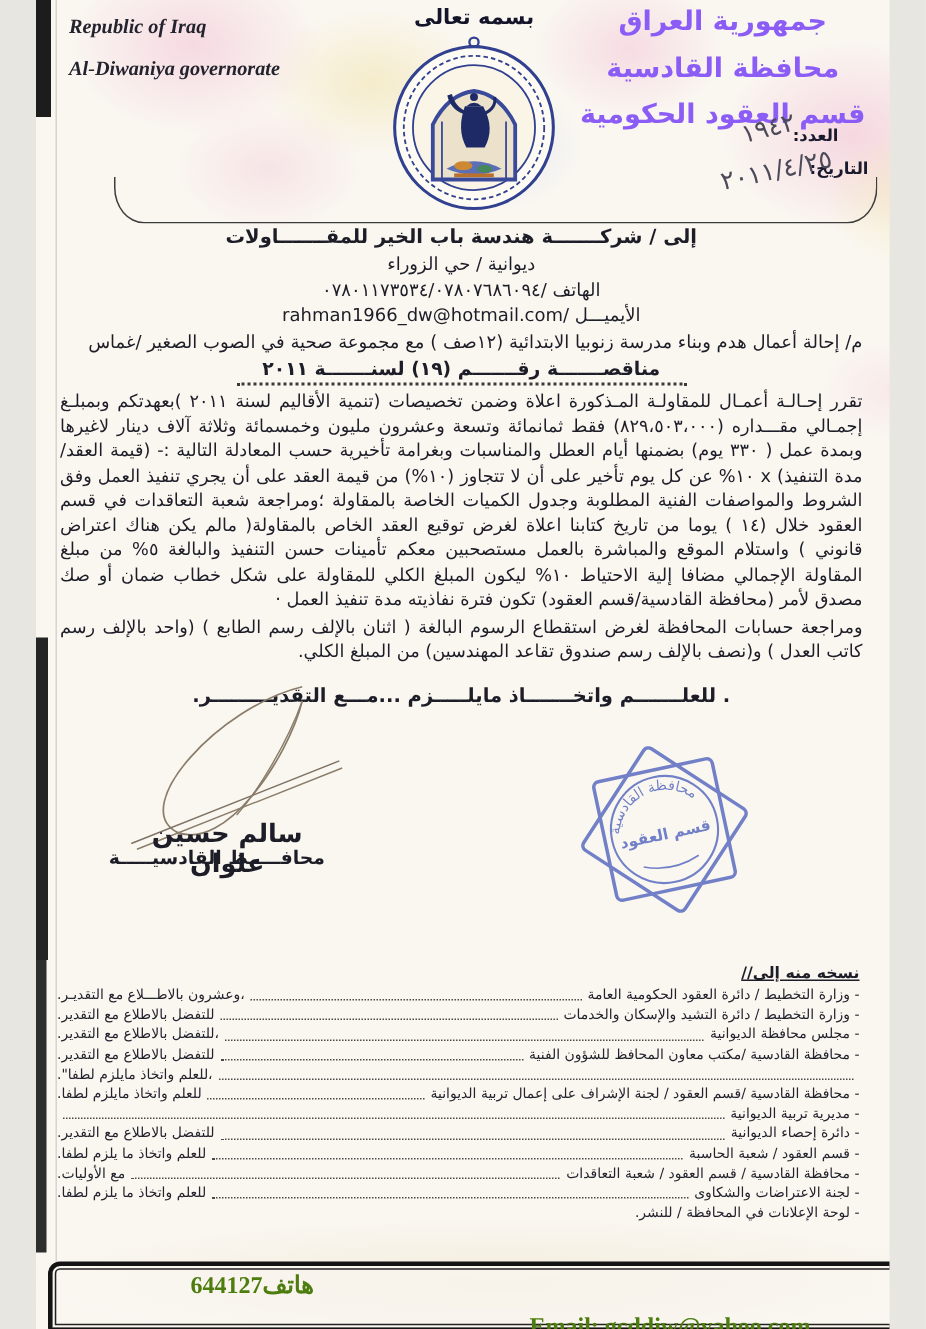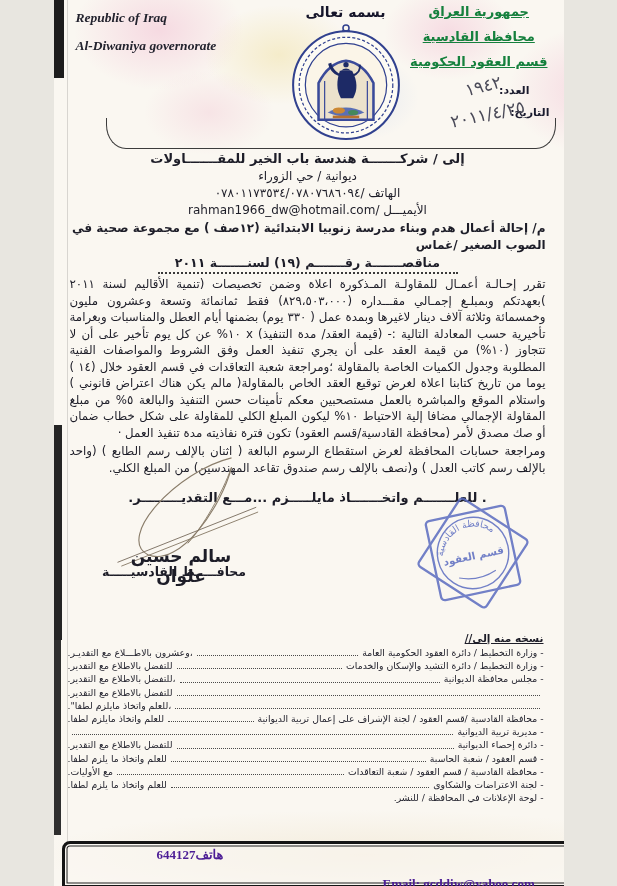--- a/index.html
+++ b/index.html
@@ -1,17 +1,17 @@
 <!DOCTYPE html>
 <html lang="ar"><head>
 <meta charset="utf-8">
 <style>
   html,body{margin:0;padding:0;background:#e8e6e0;}
   .page{
-    position:relative;width:510px;height:886px;margin:0 auto;
+    position:relative;width:569px;height:886px;margin:0 auto;
     background:#faf7f1;overflow:hidden;
     font-family:"DejaVu Sans",sans-serif;color:#1d1d28;
   }
   .blob{position:absolute;border-radius:50%;pointer-events:none;}
   
   .edge-seg{position:absolute;left:0;background:#1c1c1c;}
   .edge-line{position:absolute;left:13px;top:0;width:1px;height:886px;background:rgba(60,60,60,.18);}
   .right-rule{position:absolute;left:597px;top:150px;height:645px;width:5px;
     border-left:1.5px solid #4a4a4a;border-right:1.5px solid #4a4a4a;}
   .far-right-line{position:absolute;left:613px;top:0;width:2px;height:886px;background:rgba(40,40,40,.35);}
@@ -20,66 +20,66 @@
   .header-frame{position:absolute;left:52px;right:8px;top:118px;height:30px;
     border:1.5px solid #3c3c3c;border-top:none;
     border-radius:0 0 20px 20px / 0 0 24px 24px;}
   .header-left{position:absolute;left:22px;top:10px;
     font-family:"Liberation Serif",serif;font-style:italic;font-weight:700;
     font-size:13.5px;color:#23232e;}
   .header-left .ln{margin-bottom:12px;}
   .header-center{position:absolute;left:212px;top:4px;width:160px;text-align:center;}
   .basmala{font-weight:700;font-size:14px;color:#15152a;margin-bottom:2px;}
   .header-right{position:absolute;right:16px;top:4px;text-align:center;direction:rtl;}
-  .header-right .ln{font-weight:700;font-size:13px;color:#15803d;margin-bottom:10px;text-decoration:underline;}
+  .header-right .ln{font-weight:700;font-size:18px;color:#8b5cf6;margin-bottom:10px;}
   .ref-label{position:absolute;font-weight:700;font-size:11px;color:#1a1a2e;direction:rtl;}
   .lbl-num{right:34px;top:84px;}
   .lbl-date{right:14px;top:106px;}
   .hand{position:absolute;color:#4a4a58;font-size:17px;direction:rtl;}
   .hand-num{right:62px;top:76px;transform:rotate(-14deg);letter-spacing:2px;}
   .hand-date{right:38px;top:104px;transform:rotate(-12deg);letter-spacing:1px;}
 
   
   .letter-body{position:absolute;left:16px;right:18px;top:149px;direction:rtl;}
   .c{text-align:center;}
   .rec1{font-size:13px;font-weight:600;line-height:19px;}
   .rec{font-size:12px;line-height:17px;}
-  .subject{font-size:12px;font-weight:700;text-align:right;line-height:17px;margin-top:1px;}
+  .subject{font-size:12px;font-weight:400;text-align:right;line-height:17px;margin-top:1px;}
   .tender{font-size:12.5px;font-weight:700;line-height:17px;}
   .dotsep{width:300px;margin:1px auto 2px auto;border-top:2.5px dotted #3a3a3a;height:0;}
   .para{font-size:11.8px;line-height:16.5px;text-align:justify;margin:2px 0 0 0;}
   .closing{font-size:13px;font-weight:700;text-align:center;margin-top:14px;letter-spacing:.5px;}
 
   
   .sig-svg{position:absolute;left:35px;top:452px;}
   .sig-name{position:absolute;left:55px;top:546px;width:145px;text-align:center;
     font-weight:700;font-size:17px;direction:rtl;}
   .sig-title{position:absolute;left:38px;top:564px;width:165px;text-align:center;
     font-weight:700;font-size:12.5px;direction:rtl;}
 
   
   .stamp{position:absolute;left:358px;top:492px;transform:rotate(-12deg);opacity:.85;}
 
   
   .dist{position:absolute;left:14px;right:20px;top:632px;direction:rtl;}
-  .dist-heading{font-weight:700;font-size:10.5px;text-decoration:underline;margin-bottom:2px;}
+  .dist-heading{font-weight:700;font-size:10.5px;text-decoration:underline;margin-bottom:2px;margin-top:11px;}
   .dist-row{display:flex;align-items:flex-end;font-size:9.3px;line-height:13.2px;
     overflow:hidden;white-space:nowrap;color:#23232e;}
   .dist-row .dest{flex:0 0 auto;}
   .dist-row .leader{flex:1 1 auto;min-width:8px;border-bottom:1.5px dotted #4a4a4a;
     margin:0 4px 3px 4px;height:0;}
   .dist-row .action{flex:0 1 auto;}
 
   
   .footer-box{position:absolute;left:8px;top:841px;width:600px;height:41px;
     border:3px solid #141414;border-radius:8px 3px 3px 3px;
     box-shadow:inset 0 0 0 1.5px #faf7f1, inset 0 0 0 2.5px #222;
     background:rgba(250,247,241,.6);}
   .footer-line{position:absolute;font-family:"Liberation Serif",serif;font-weight:700;
-    font-size:13px;color:#4c1d95;white-space:nowrap;}
+    font-size:16px;color:#4d7c0f;white-space:nowrap;}
   .f-phone{left:92px;top:3px;direction:ltr;}
   .f-web{left:222px;top:3px;}
   .f-email1{left:28px;top:20px;}
   .f-email2{left:318px;top:32px;}
 </style>
 </head>
 <body>
 
 <div class="page">
 
@@ -190,20 +190,21 @@
       <span class="action">للتفضل بالاطلاع مع التقدير.</span>
     </div>
 
     <div class="dist-row">
       <span class="dest">- مجلس محافظة الديوانية</span>
       <span class="leader"></span>
       <span class="action">،للتفضل بالاطلاع مع التقدير.</span>
     </div>
 
     <div class="dist-row">
+      <span class="dest">- محافظة القادسية /مكتب معاون المحافظ للشؤون الفنية</span>
       <span class="leader"></span>
       <span class="action">للتفضل بالاطلاع مع التقدير.</span>
     </div>
 
     <div class="dist-row">
       <span class="leader"></span>
       <span class="action">،للعلم واتخاذ مايلزم لطفا".</span>
     </div>
 
     <div class="dist-row">

